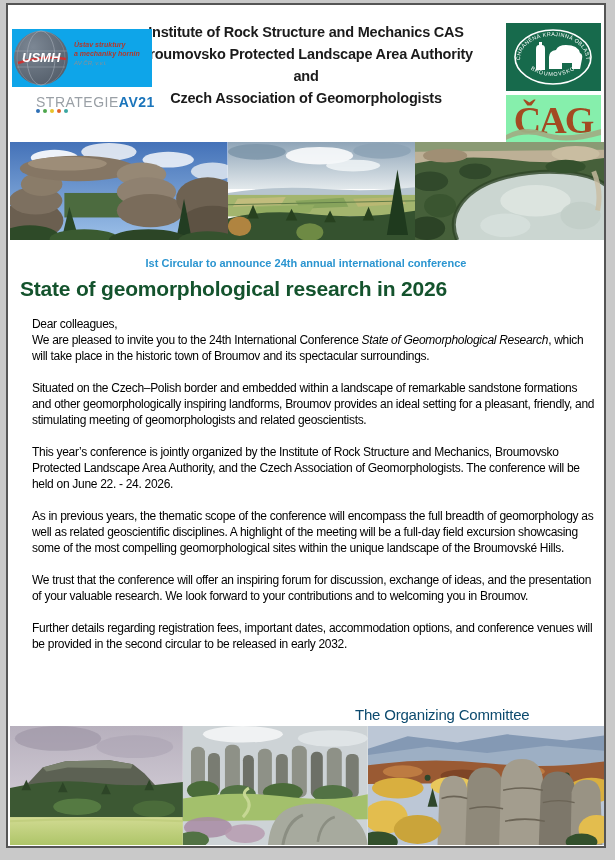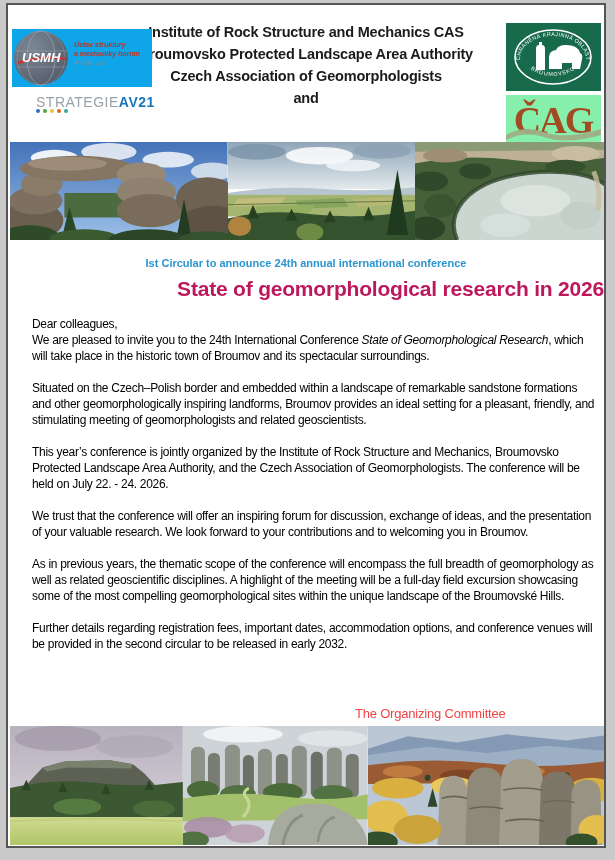--- a/index.html
+++ b/index.html
@@ -34,45 +34,45 @@
   .strip{position:absolute;left:2px;width:596px;display:flex;}
   .strip-top{top:137px;height:98px;}
   .strip-bottom{top:721px;height:119px;}
   .strip svg{height:100%;display:block;}
   
   .circular-line{
     position:absolute;left:0;right:0;top:252px;text-align:center;
     font-size:11px;font-weight:bold;color:#2b95d0;
   }
   .conf-title{
-    position:absolute;left:12px;right:0;top:272px;text-align:right;
-    font-size:21px;font-weight:bold;color:#be185d;letter-spacing:-0.2px;
+    position:absolute;left:12px;right:0;top:272px;text-align:left;
+    font-size:21px;font-weight:bold;color:#14532d;letter-spacing:-0.2px;
   }
   
   .content{
     position:absolute;left:24px;top:311px;width:566px;height:392px;
     overflow:hidden;color:#000000;
     font-size:12px;line-height:16px;letter-spacing:-0.3px;
   }
   .content p{margin:0 0 16px 0;}
   .signature{
     position:absolute;left:347px;top:701px;
-    font-size:13px;color:#ef4444;letter-spacing:-0.2px;
+    font-size:15px;color:#0c4a6e;letter-spacing:-0.2px;
   }
 </style>
 </head>
 <body>
 
 <div class="page">
 
   <div class="org-text">
     <div>Institute of Rock Structure and Mechanics CAS</div>
     <div>Broumovsko Protected Landscape Area Authority</div>
+    <div>and</div>
     <div>Czech Association of Geomorphologists</div>
-    <div>and</div>
   </div>
 
   <div class="logo-usmh">
     <svg viewBox="0 0 140 58">
       <defs>
         <radialGradient id="globe" cx="35%" cy="30%" r="80%">
           <stop offset="0%" stop-color="#7c8794"></stop>
             <stop offset="100%" stop-color="#525c68"></stop>
         </radialGradient>
       </defs>
@@ -219,23 +219,23 @@
   </div>
 
   <div class="circular-line">Ist Circular to announce 24th annual international conference</div>
   <div class="conf-title">State of geomorphological research in 2026</div>
 
   <div class="content">
     <p><span>Dear colleagues,</span><br>
       <span>We are pleased to invite you to the 24th International Conference </span><em>State of Geomorphological Research</em><span>, which will take place in the historic town of Broumov and its spectacular surroundings.</span>
     </p>
     <p>Situated on the Czech–Polish border and embedded within a landscape of remarkable sandstone formations and other geomorphologically inspiring landforms, Broumov provides an ideal setting for a pleasant, friendly, and stimulating meeting of geomorphologists and related geoscientists.</p>
-    <p>This year’s conference is jointly organized by the Institute of Rock Structure and Mechanics, Broumovsko Protected Landscape Area Authority, and the Czech Association of Geomorphologists. The conference will be held on July 22. - 24. 2026.</p>
+    <p>This year’s conference is jointly organized by the Institute of Rock Structure and Mechanics, Broumovsko Protected Landscape Area Authority, and the Czech Association of Geomorphologists. The conference will be held on June 22. - 24. 2026.</p>
+    <p>As in previous years, the thematic scope of the conference will encompass the full breadth of geomorphology as well as related geoscientific disciplines. A highlight of the meeting will be a full-day field excursion showcasing some of the most compelling geomorphological sites within the unique landscape of the Broumovské Hills.</p>
     <p>We trust that the conference will offer an inspiring forum for discussion, exchange of ideas, and the presentation of your valuable research. We look forward to your contributions and to welcoming you in Broumov.</p>
-    <p>As in previous years, the thematic scope of the conference will encompass the full breadth of geomorphology as well as related geoscientific disciplines. A highlight of the meeting will be a full-day field excursion showcasing some of the most compelling geomorphological sites within the unique landscape of the Broumovské Hills.</p>
     <p>Further details regarding registration fees, important dates, accommodation options, and conference venues will be provided in the second circular to be released in early 2032.</p>
   </div>
 
   <div class="signature">The Organizing Committee</div>
 
   <div class="strip strip-bottom">
 
     <svg viewBox="0 0 180 115" preserveAspectRatio="none" style="width:29%">
       <defs>
         <linearGradient id="sky4" x1="0" y1="0" x2="0" y2="1">

